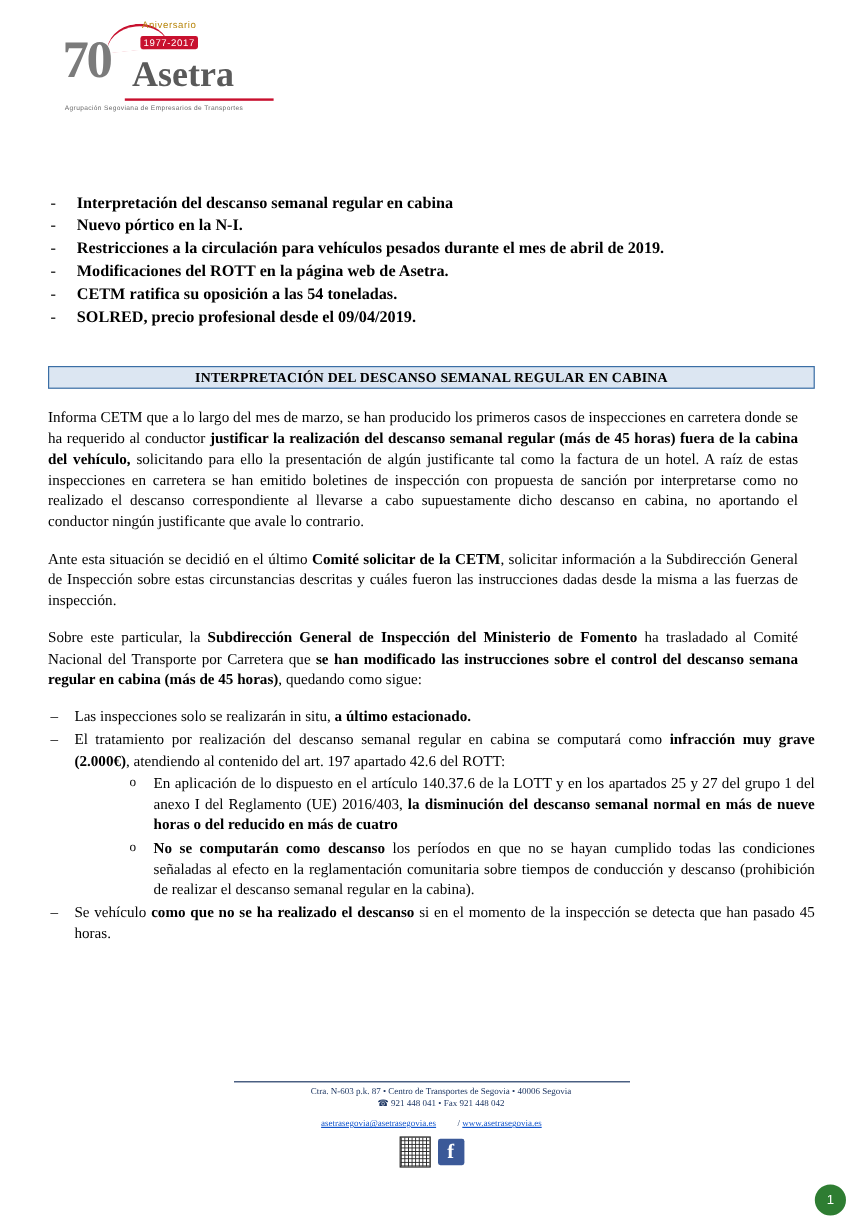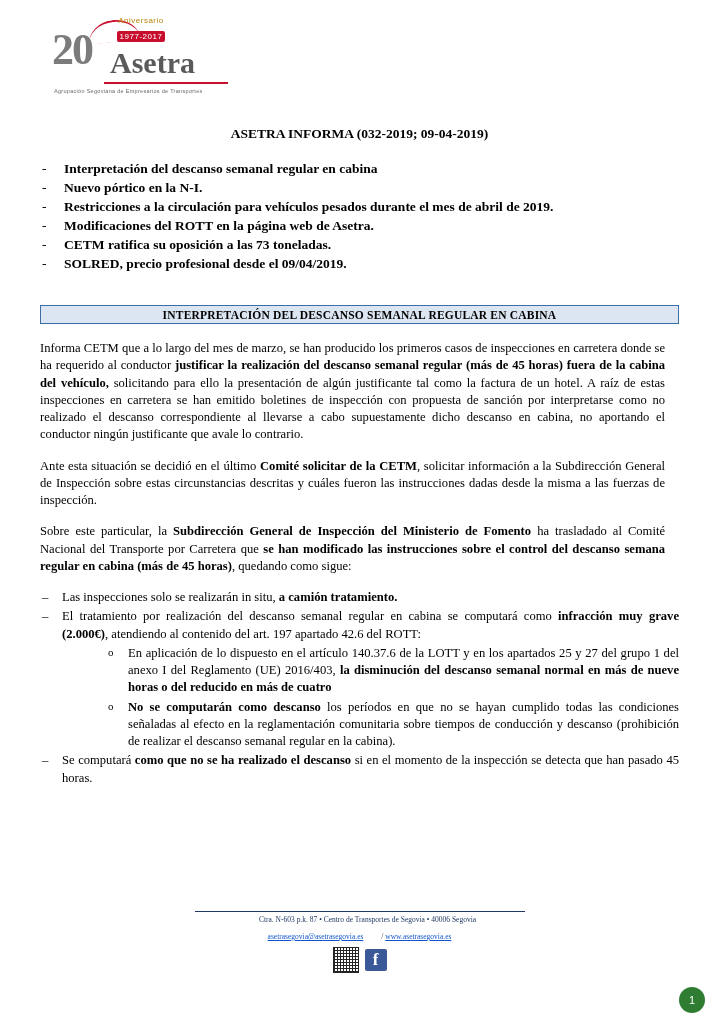--- a/index.html
+++ b/index.html
@@ -292,73 +292,72 @@
     justify-content: center;
   }
 </style>
 </head>
 <body>
 
 <div class="page">
 
   <div class="logo-block">
     <div class="logo-swoosh"></div>
-    <div class="logo-40">20</div>
+    <div class="logo-40">70</div>
     <div class="logo-badge">
       <div class="aniv">Aniversario</div>
       <div class="years">1977-2017</div>
     </div>
     <div class="logo-asetra">Asetra</div>
     <div class="logo-underline"></div>
     <div class="logo-sub">Agrupación Segoviana de Empresarios de Transportes</div>
   </div>
 
-  <div class="doc-title">ASETRA INFORMA (032-2019;  09-04-2019)</div>
 
   <div class="index-list">
     <div class="index-item">
       <span class="dash">-</span>
       <span class="txt">Interpretación del descanso semanal regular en cabina</span>
     </div>
     <div class="index-item">
       <span class="dash">-</span>
       <span class="txt">Nuevo pórtico en la N-I.</span>
     </div>
     <div class="index-item">
       <span class="dash">-</span>
       <span class="txt">Restricciones a la circulación para vehículos pesados durante el mes de abril de 2019.</span>
     </div>
     <div class="index-item">
       <span class="dash">-</span>
       <span class="txt">Modificaciones del ROTT en la página web de Asetra.</span>
     </div>
     <div class="index-item">
       <span class="dash">-</span>
-      <span class="txt">CETM ratifica su oposición a las 73 toneladas.</span>
+      <span class="txt">CETM ratifica su oposición a las 54 toneladas.</span>
     </div>
     <div class="index-item">
       <span class="dash">-</span>
       <span class="txt">SOLRED, precio profesional desde el 09/04/2019.</span>
     </div>
   </div>
 
   <div class="section-bar">INTERPRETACIÓN DEL DESCANSO SEMANAL REGULAR EN CABINA</div>
 
   <div class="body-area">
 
     <p class="para"><span>Informa CETM que a lo largo del mes de marzo, se han producido los primeros casos de inspecciones en carretera donde se ha requerido al conductor </span><span class="b">justificar la realización del descanso semanal regular (más de 45 horas) fuera de la cabina del vehículo,</span><span> solicitando para ello la presentación de algún justificante tal como la factura de un hotel. A raíz de estas inspecciones en carretera se han emitido boletines de inspección con propuesta de sanción por interpretarse como no realizado el descanso correspondiente al llevarse a cabo supuestamente dicho descanso en cabina, no aportando el conductor ningún justificante que avale lo contrario.</span></p>
 
     <p class="para"><span>Ante esta situación se decidió en el último </span><span class="b">Comité solicitar de la CETM</span><span>, solicitar información a la Subdirección General de Inspección sobre estas circunstancias descritas y cuáles fueron las instrucciones dadas desde la misma a las fuerzas de inspección.</span></p>
 
     <p class="para"><span>Sobre este particular, la </span><span class="b">Subdirección General de Inspección del Ministerio de Fomento</span><span> ha trasladado al Comité Nacional del Transporte por Carretera que </span><span class="b">se han modificado las instrucciones sobre el control del descanso semana regular en cabina (más de 45 horas)</span><span>, quedando como sigue:</span></p>
 
     <ul class="dash-list">
       <li>
         <span class="bullet">–</span>
-        <span>Las inspecciones solo se realizarán in situ, </span><span class="b">a camión tratamiento.</span>
+        <span>Las inspecciones solo se realizarán in situ, </span><span class="b">a último estacionado.</span>
       </li>
       <li>
         <span class="bullet">–</span>
         <span>El tratamiento por realización del descanso semanal regular en cabina se computará como </span><span class="b">infracción muy grave (2.000€)</span><span>, atendiendo al contenido del art. 197 apartado 42.6 del ROTT:</span>
       </li>
     </ul>
 
     <ul class="circle-list">
       <li>
         <span class="bullet">o</span>
@@ -366,29 +365,30 @@
       </li>
       <li>
         <span class="bullet">o</span>
         <span class="b">No se computarán como descanso</span><span> los períodos en que no se hayan cumplido todas las condiciones señaladas al efecto en la reglamentación comunitaria sobre tiempos de conducción y descanso (prohibición de realizar el descanso semanal regular en la cabina).</span>
       </li>
     </ul>
 
     <ul class="dash-list">
       <li>
         <span class="bullet">–</span>
-        <span>Se computará </span><span class="b">como que no se ha realizado el descanso</span><span> si en el momento de la inspección se detecta que han pasado 45 horas.</span>
+        <span>Se vehículo </span><span class="b">como que no se ha realizado el descanso</span><span> si en el momento de la inspección se detecta que han pasado 45 horas.</span>
       </li>
     </ul>
 
   </div>
 
   <div class="footer">
     <div class="footer-rule"></div>
     <div class="footer-line">Ctra. N-603 p.k. 87 • Centro de Transportes de Segovia • 40006 Segovia</div>
+    <div class="footer-line">☎    921 448 041 • Fax 921 448 042</div>
     <div>
       <span class="footer-link">asetrasegovia@asetrasegovia.es</span><span class="footer-line" style="display:inline"> / </span><span class="footer-link">www.asetrasegovia.es</span>
     </div>
     <div class="footer-icons">
       <div class="qr"></div>
       <div class="fb">f</div>
     </div>
   </div>
 
   <div class="page-num">1</div>

